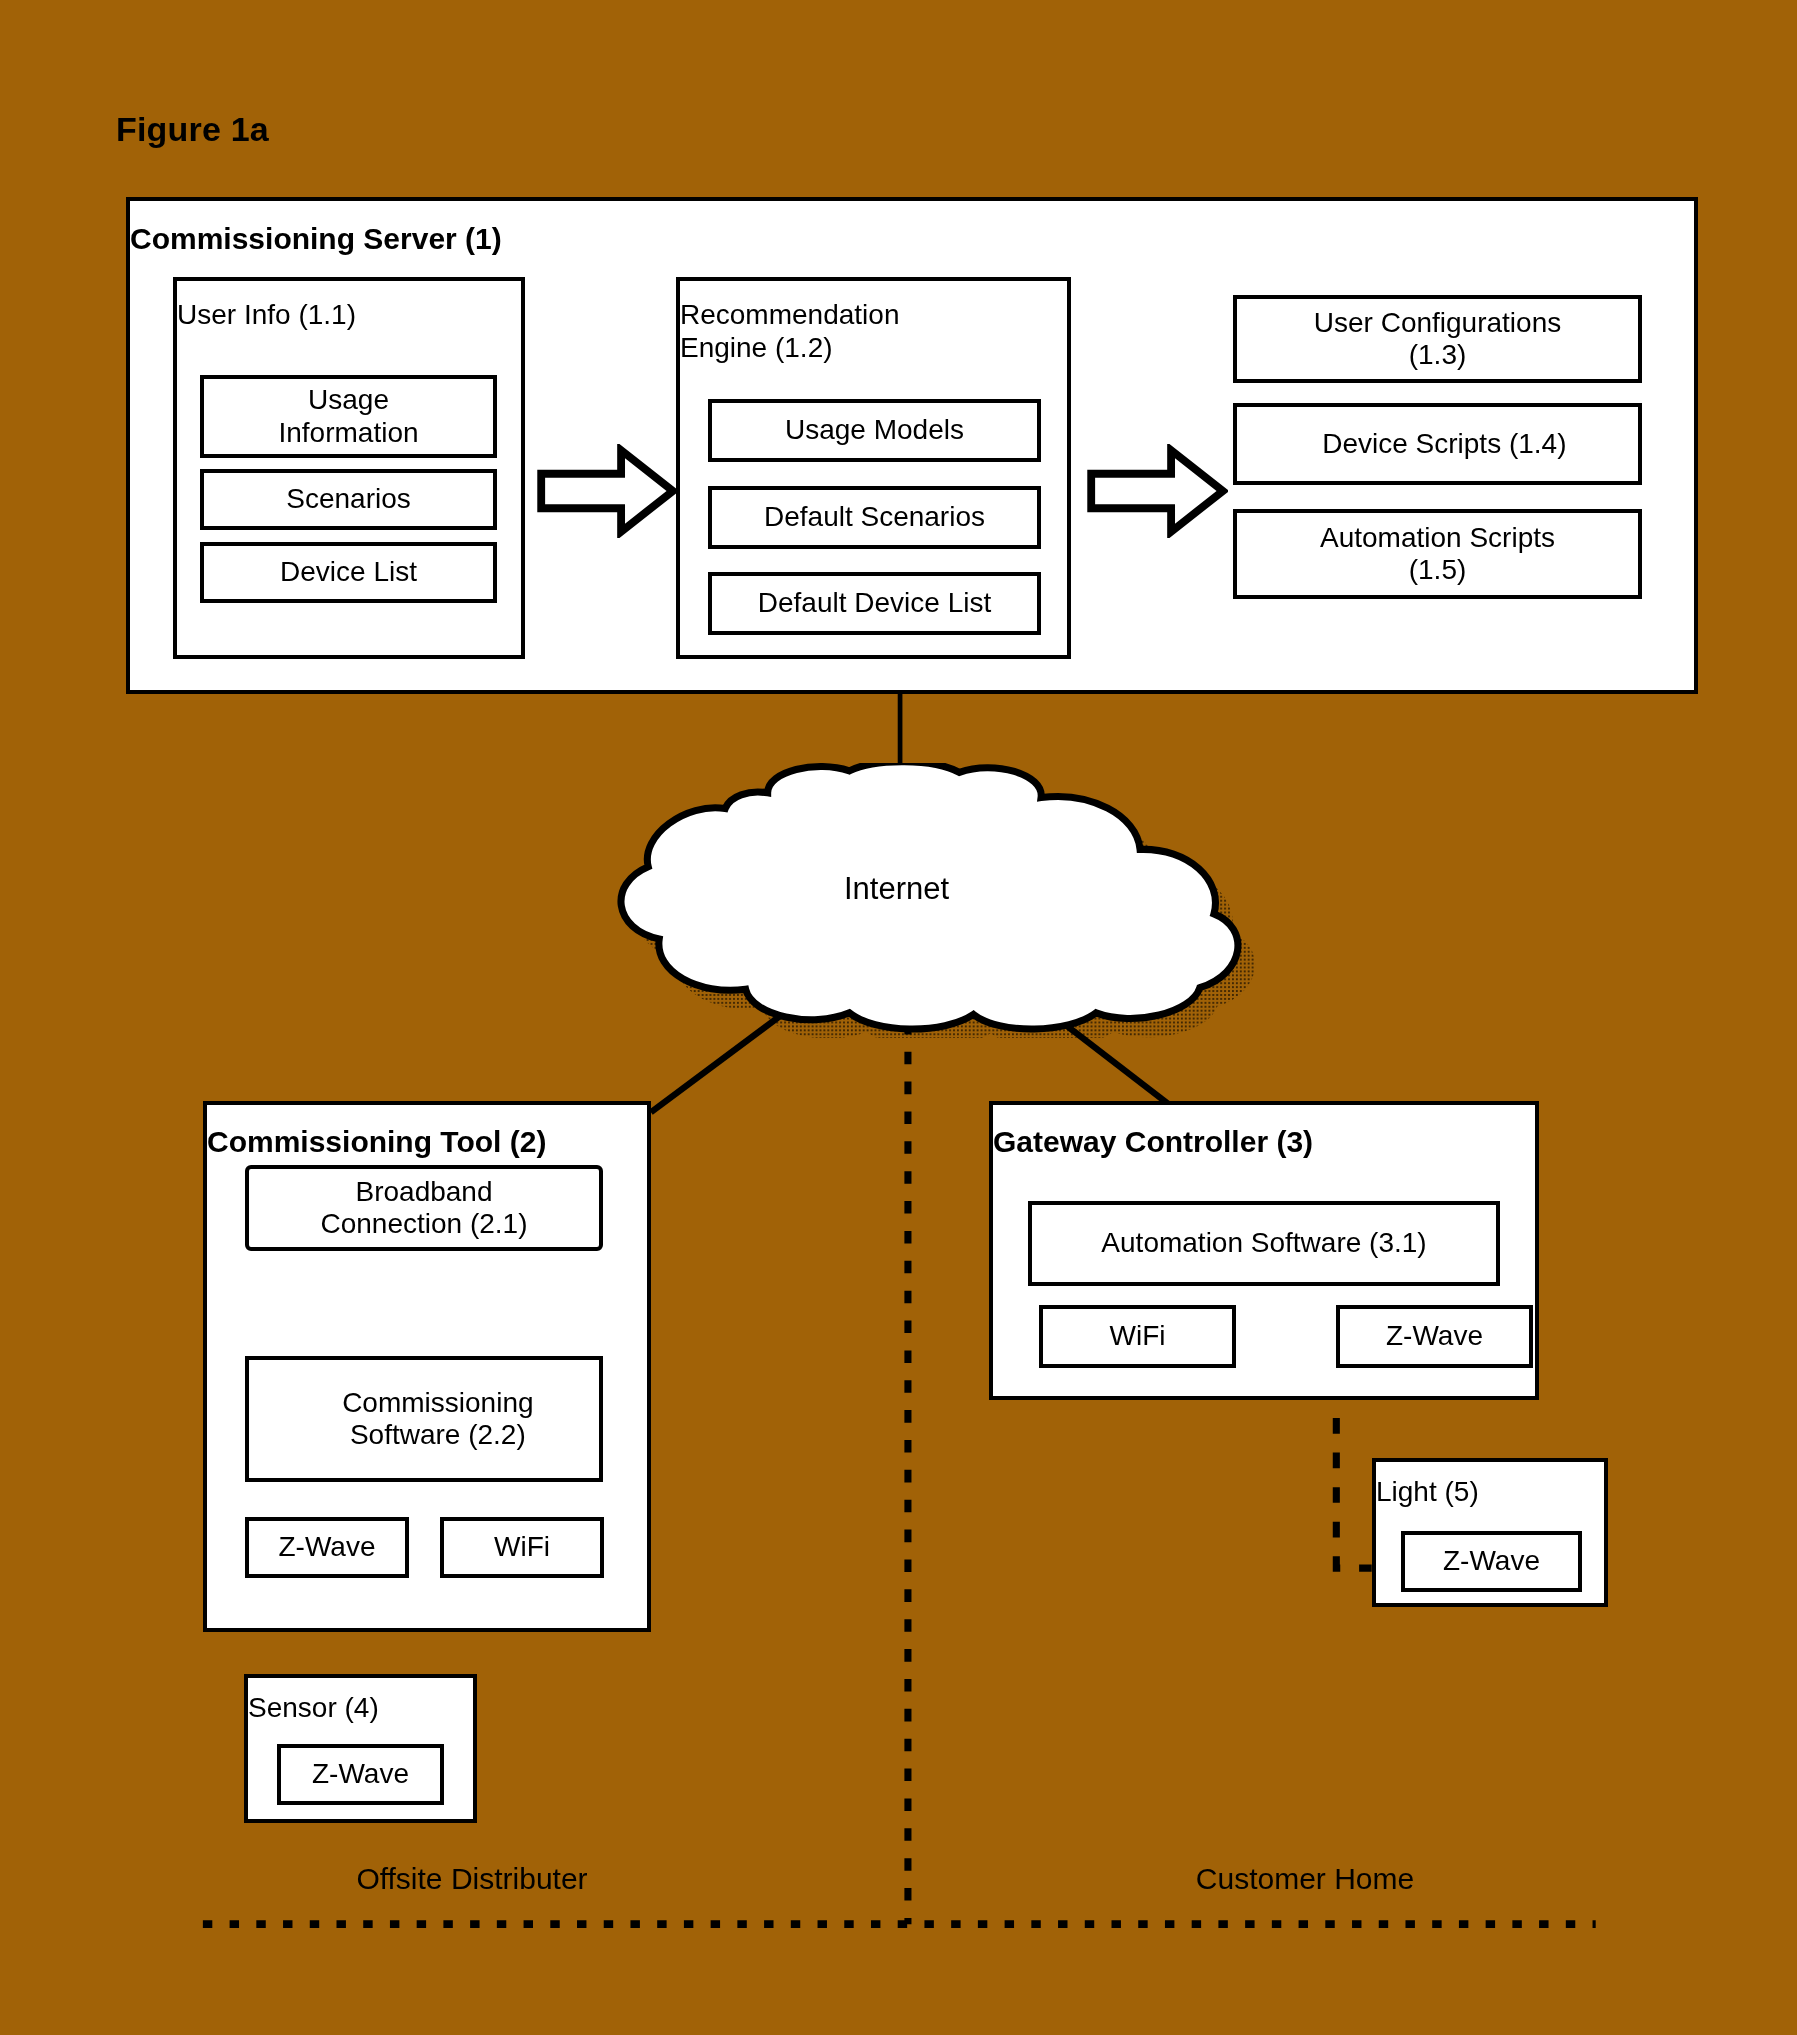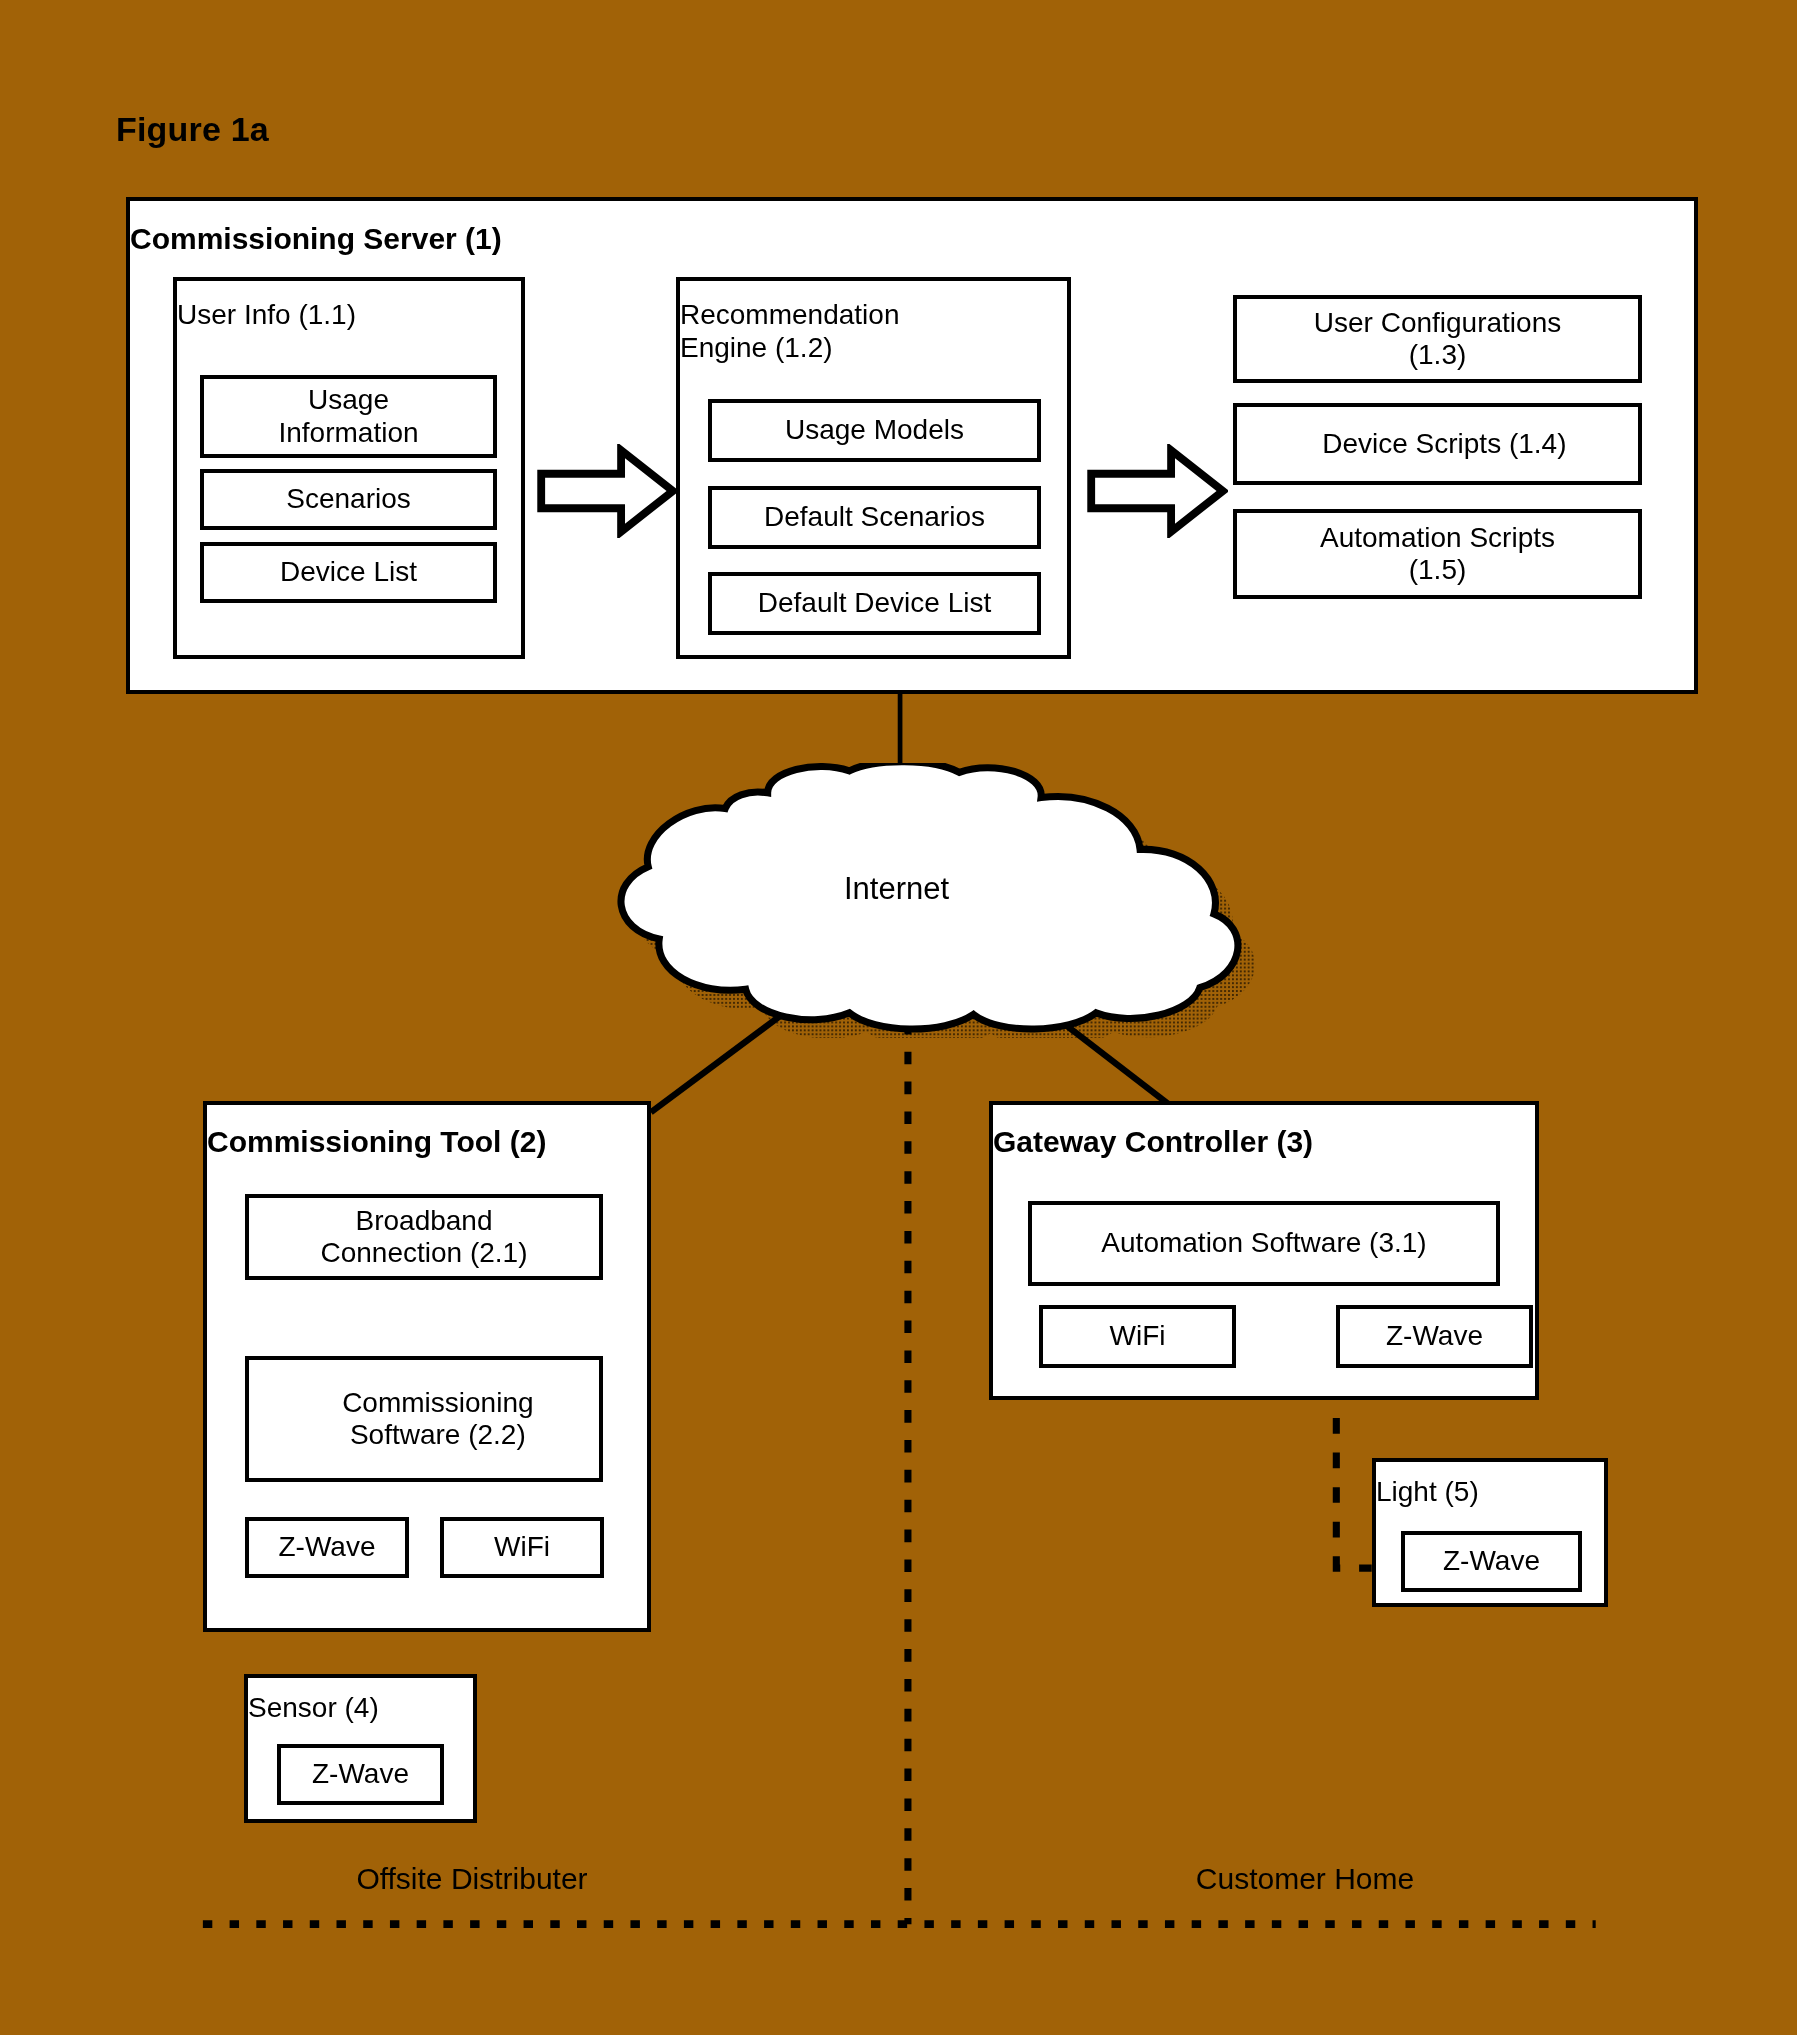--- a/index.html
+++ b/index.html
@@ -208,21 +208,21 @@
       <use href="#cloudpath" x="22" y="24" fill="url(#dotshadow)" opacity="0.8"></use>
 
       <use href="#cloudpath" fill="#ffffff" stroke="#000000" stroke-width="9"></use>
     </svg>
   </div>
   <div id="cloud-label">Internet</div>
 
   <div class="box shadowed" style="left:203px; top:1101px; width:448px; height:531px;">
     <div class="box-title bold" style="top:19px;">Commissioning Tool (2)</div>
   </div>
-  <div class="lbl" style="left:245px; top:1194px; width:358px; height:86px; white-space:pre-line;">Broadband
+  <div class="lbl" style="left:245px; top:1165px; width:358px; height:86px; white-space:pre-line;border-radius:6px;">Broadband
 Connection (2.1)</div>
   <div class="lbl" style="left:245px; top:1356px; width:358px; height:126px; white-space:pre-line;padding-left:34px;">Commissioning
 Software (2.2)</div>
   <div class="lbl" style="left:245px; top:1517px; width:164px; height:61px;">Z-Wave</div>
   <div class="lbl" style="left:440px; top:1517px; width:164px; height:61px;">WiFi</div>
 
   <div class="box shadowed" style="left:244px; top:1674px; width:233px; height:149px;">
     <div class="box-title" style="top:12.6px;">Sensor (4)</div>
   </div>
   <div class="lbl" style="left:277px; top:1744px; width:167px; height:61px;">Z-Wave</div>

